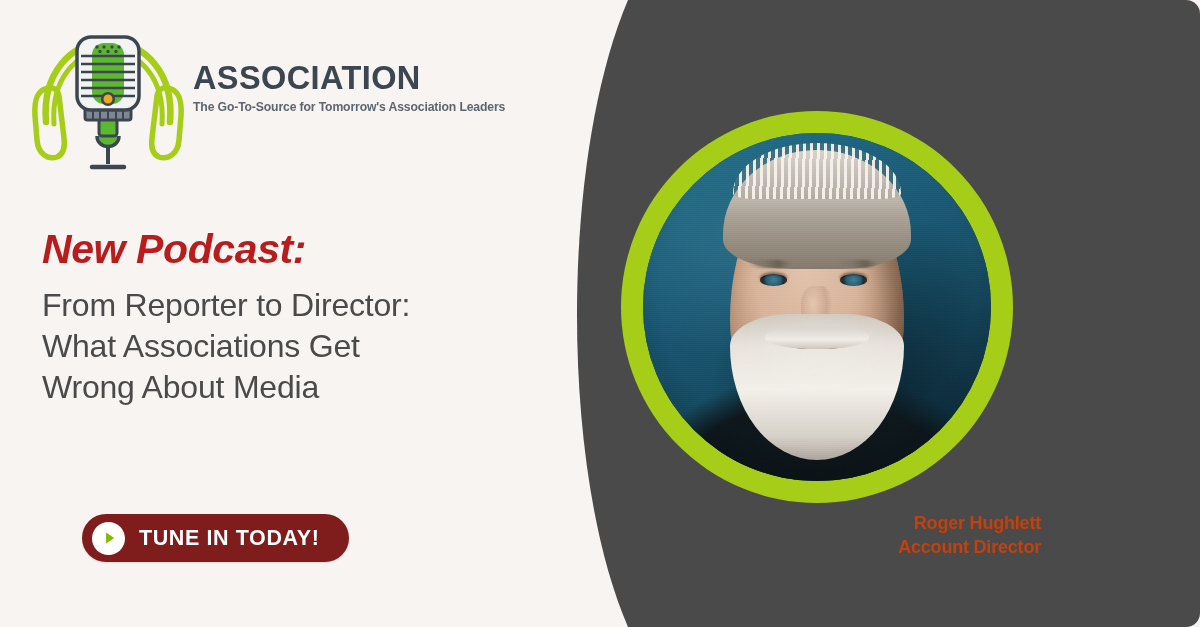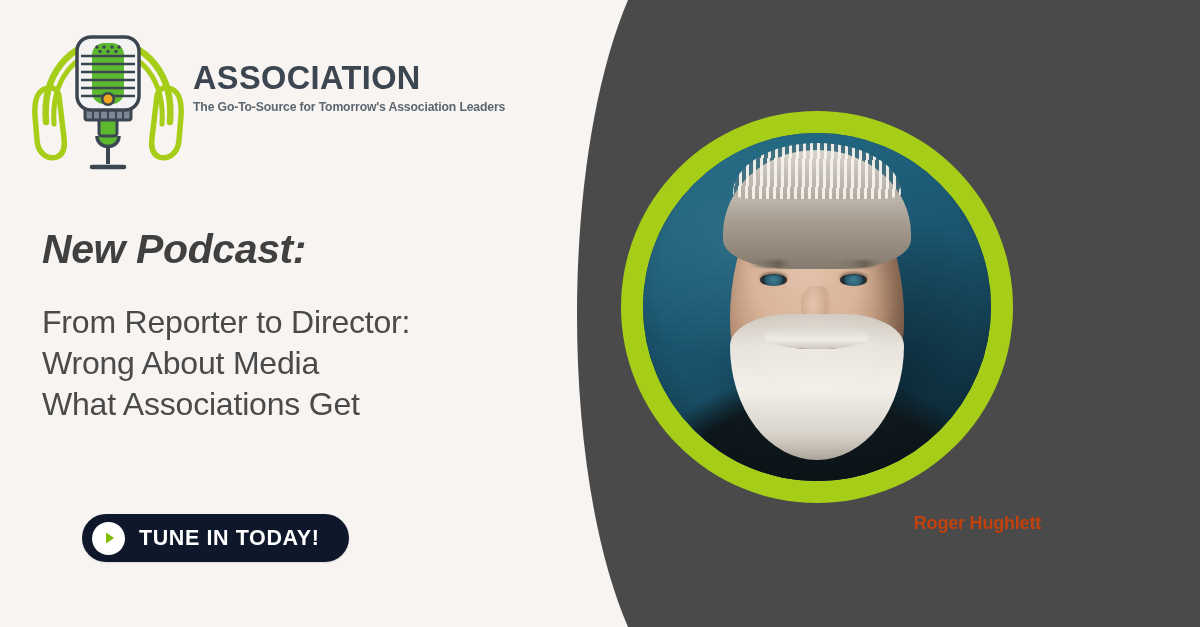--- a/index.html
+++ b/index.html
@@ -10,20 +10,21 @@
     background:#f7f4f1;
     position:relative;
   }
 
   
   #stage {
     position:absolute; inset:0;
     width:1200px; height:627px;
     background:#f7f4f1;
     overflow:hidden;
+    border-radius:14px;
   }
 
   
   #dark-panel {
     position:absolute;
     left:0; top:0; width:1200px; height:627px;
     background:#4a4a4a;
     
     clip-path: path("M 1200 0 L 628 0 C 560 160 560 470 628 627 L 1200 627 Z");
   }
@@ -55,33 +56,33 @@
     font-size:12.6px; font-weight:bold; color:#5c6670;
     letter-spacing:-0.15px; white-space:nowrap;
     margin-top:5px;
     transform:scaleX(0.97); transform-origin:left center;
   }
 
   
   #headline { position:absolute; left:42px; top:228px; width:540px; }
   .eyebrow {
     font-size:41px; font-weight:bold; font-style:italic;
-    color:#404040; letter-spacing:-0.4px; line-height:1.05;
-    margin-bottom:31px;
+    color:#b91c1c; letter-spacing:-0.4px; line-height:1.05;
+    margin-bottom:14px;
   }
   .title-line {
     font-size:32px; font-weight:normal; color:#4a4a4a;
     line-height:1.28; letter-spacing:-0.2px; white-space:nowrap;
   }
 
   
   #cta {
     position:absolute; left:82px; top:514px;
     height:48px; padding:0 30px 0 10px;
-    background:#0f172a;
+    background:#7f1d1d;
     border:none; border-radius:26px;
     display:flex; align-items:center; gap:14px;
     cursor:pointer;
     box-shadow:0 1px 2px rgba(0,0,0,0.10);
   }
   #cta-play {
     width:33px; height:33px; border-radius:50%;
     background:#ffffff;
     display:flex; align-items:center; justify-content:center;
     flex:0 0 auto;
@@ -272,22 +273,22 @@
 
     <div id="logo-type">
       <div class="logo-line1">ASSOCIATION</div>
       <div class="logo-tagline">The Go-To-Source for Tomorrow's Association Leaders</div>
     </div>
   </div>
 
   <div id="headline">
     <div class="eyebrow">New Podcast:</div>
     <div class="title-line">From Reporter to Director:</div>
+    <div class="title-line">What Associations Get</div>
     <div class="title-line">Wrong About Media</div>
-    <div class="title-line">What Associations Get</div>
   </div>
 
   <button id="cta">
     <span id="cta-play">
       <svg viewBox="0 0 24 24" width="20" height="20" aria-hidden="true">
         <path d="M8.5 5.4 L18.2 12 L8.5 18.6 Z" fill="#80bc00"></path>
       </svg>
     </span>
     <span id="cta-label">TUNE IN TODAY!</span>
   </button>
@@ -307,15 +308,16 @@
       <div id="photo-beard"></div>
       <div id="photo-mouth"></div>
       <div id="photo-mustache"></div>
       <div id="photo-grain"></div>
       <div id="photo-vignette"></div>
     </div>
   </div>
 
   <div id="credit">
     <div class="credit-line">Roger Hughlett</div>
+    <div class="credit-line">Account Director</div>
   </div>
 
 </div>
 
 </body></html>

